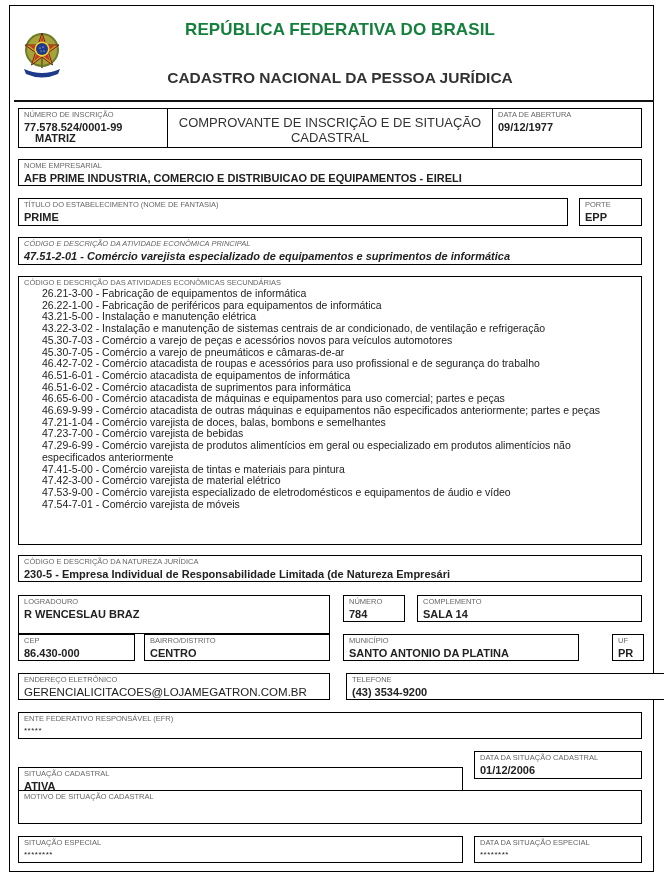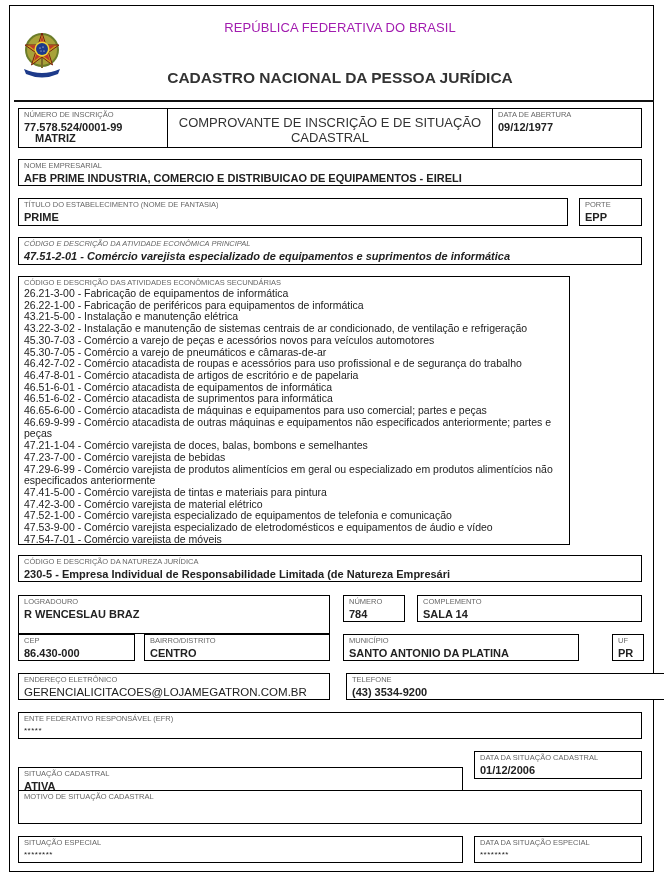--- a/index.html
+++ b/index.html
@@ -1,31 +1,31 @@
 <!DOCTYPE html>
 <html><head>
 <meta charset="utf-8">
 <style>
   * { box-sizing: border-box; margin: 0; padding: 0; }
   html, body { width: 664px; height: 878px; background: #ffffff; overflow: hidden; }
   body { font-family: "Liberation Sans", sans-serif; color: #222; position: relative; }
   .outer { position: absolute; left: 9px; top: 5px; width: 645px; height: 867px; border: 1px solid #000; border-top-width: 1px; }
   .hdr-line { position: absolute; left: 14px; top: 100px; width: 640px; height: 0; border-top: 2px solid #111; }
-  .title1 { position: absolute; left: 120px; top: 20px; width: 440px; text-align: center; font-size: 13px; font-weight: normal; color: #a21caf; letter-spacing: 0.1px; }
+  .title1 { position: absolute; left: 120px; top: 20px; width: 440px; text-align: center; font-size: 17px; font-weight: bold; color: #15803d; letter-spacing: 0.1px; }
   .title2 { position: absolute; left: 120px; top: 69px; width: 440px; text-align: center; font-size: 15.5px; font-weight: bold; color: #333; }
   .emblem { position: absolute; left: 22px; top: 28px; width: 40px; height: 52px; }
   .box { position: absolute; border: 1px solid #000; background: #fff; }
   .lbl { position: absolute; left: 5px; top: 1px; font-size: 7.5px; color: #666; text-transform: uppercase; white-space: nowrap; }
   .val { position: absolute; left: 5px; top: 12px; font-size: 11px; font-weight: bold; color: #222; white-space: nowrap; }
   .val.small { font-size: 8px; font-weight: normal; top: 13px; letter-spacing: 0.5px; }
   .val.plain { font-weight: normal; }
   .val2 { position: absolute; left: 5px; top: 23px; font-size: 11px; font-weight: bold; color: #222; padding-left: 11px; }
   .comp-title { position: absolute; left: 0; top: 6px; width: 100%; text-align: center; font-size: 13px; color: #333; line-height: 15px; }
   .activities { position: absolute; left: 5px; top: 11px; right: 4px; font-size: 10.5px; line-height: 11.7px; color: #222; }
-  .activities div { white-space: normal; }
+  .activities div { white-space: normal; margin-left: 18px; }
 </style>
 </head>
 <body>
 
 <div class="outer"></div>
 
 <svg class="emblem" viewBox="0 0 40 52">
   <circle cx="20" cy="22" r="17" fill="#6b7d2a"></circle>
   <circle cx="20" cy="22" r="15" fill="#a8a23a"></circle>
   <polygon points="20,5 24,17 37,17 26.5,24.5 30.5,37 20,29 9.5,37 13.5,24.5 3,17 16,17" fill="#c9a21c" stroke="#7a1c10" stroke-width="1"></polygon>
@@ -72,41 +72,39 @@
 <div class="box" style="left:579px; top:198px; width:63px; height:28px;">
   <span class="lbl">PORTE</span>
   <span class="val">EPP</span>
 </div>
 
 <div class="box" style="left:18px; top:237px; width:624px; height:28px;font-style:italic;">
   <span class="lbl">CÓDIGO E DESCRIÇÃO DA ATIVIDADE ECONÔMICA PRINCIPAL</span>
   <span class="val plain" style="font-weight:bold;">47.51-2-01 - Comércio varejista especializado de equipamentos e suprimentos de informática</span>
 </div>
 
-<div class="box" style="left:18px; top:276px; width:552px; height:269px;padding-left:24px;">
+<div class="box" style="left:18px; top:276px; width:624px; height:269px;padding-left:24px;">
   <span class="lbl">CÓDIGO E DESCRIÇÃO DAS ATIVIDADES ECONÔMICAS SECUNDÁRIAS</span>
   <div class="activities">
     <div>26.21-3-00 - Fabricação de equipamentos de informática</div>
     <div>26.22-1-00 - Fabricação de periféricos para equipamentos de informática</div>
     <div>43.21-5-00 - Instalação e manutenção elétrica</div>
     <div>43.22-3-02 - Instalação e manutenção de sistemas centrais de ar condicionado, de ventilação e refrigeração</div>
     <div>45.30-7-03 - Comércio a varejo de peças e acessórios novos para veículos automotores</div>
     <div>45.30-7-05 - Comércio a varejo de pneumáticos e câmaras-de-ar</div>
     <div>46.42-7-02 - Comércio atacadista de roupas e acessórios para uso profissional e de segurança do trabalho</div>
-    <div>46.47-8-01 - Comércio atacadista de artigos de escritório e de papelaria</div>
     <div>46.51-6-01 - Comércio atacadista de equipamentos de informática</div>
     <div>46.51-6-02 - Comércio atacadista de suprimentos para informática</div>
     <div>46.65-6-00 - Comércio atacadista de máquinas e equipamentos para uso comercial; partes e peças</div>
     <div>46.69-9-99 - Comércio atacadista de outras máquinas e equipamentos não especificados anteriormente; partes e peças</div>
     <div>47.21-1-04 - Comércio varejista de doces, balas, bombons e semelhantes</div>
     <div>47.23-7-00 - Comércio varejista de bebidas</div>
     <div>47.29-6-99 - Comércio varejista de produtos alimentícios em geral ou especializado em produtos alimentícios não especificados anteriormente</div>
     <div>47.41-5-00 - Comércio varejista de tintas e materiais para pintura</div>
     <div>47.42-3-00 - Comércio varejista de material elétrico</div>
-    <div>47.52-1-00 - Comércio varejista especializado de equipamentos de telefonia e comunicação</div>
     <div>47.53-9-00 - Comércio varejista especializado de eletrodomésticos e equipamentos de áudio e vídeo</div>
     <div>47.54-7-01 - Comércio varejista de móveis</div>
   </div>
 </div>
 
 <div class="box" style="left:18px; top:555px; width:624px; height:27px;">
   <span class="lbl">CÓDIGO E DESCRIÇÃO DA NATUREZA JURÍDICA</span>
   <span class="val">230-5 - Empresa Individual de Responsabilidade Limitada (de Natureza Empresári</span>
 </div>
 

